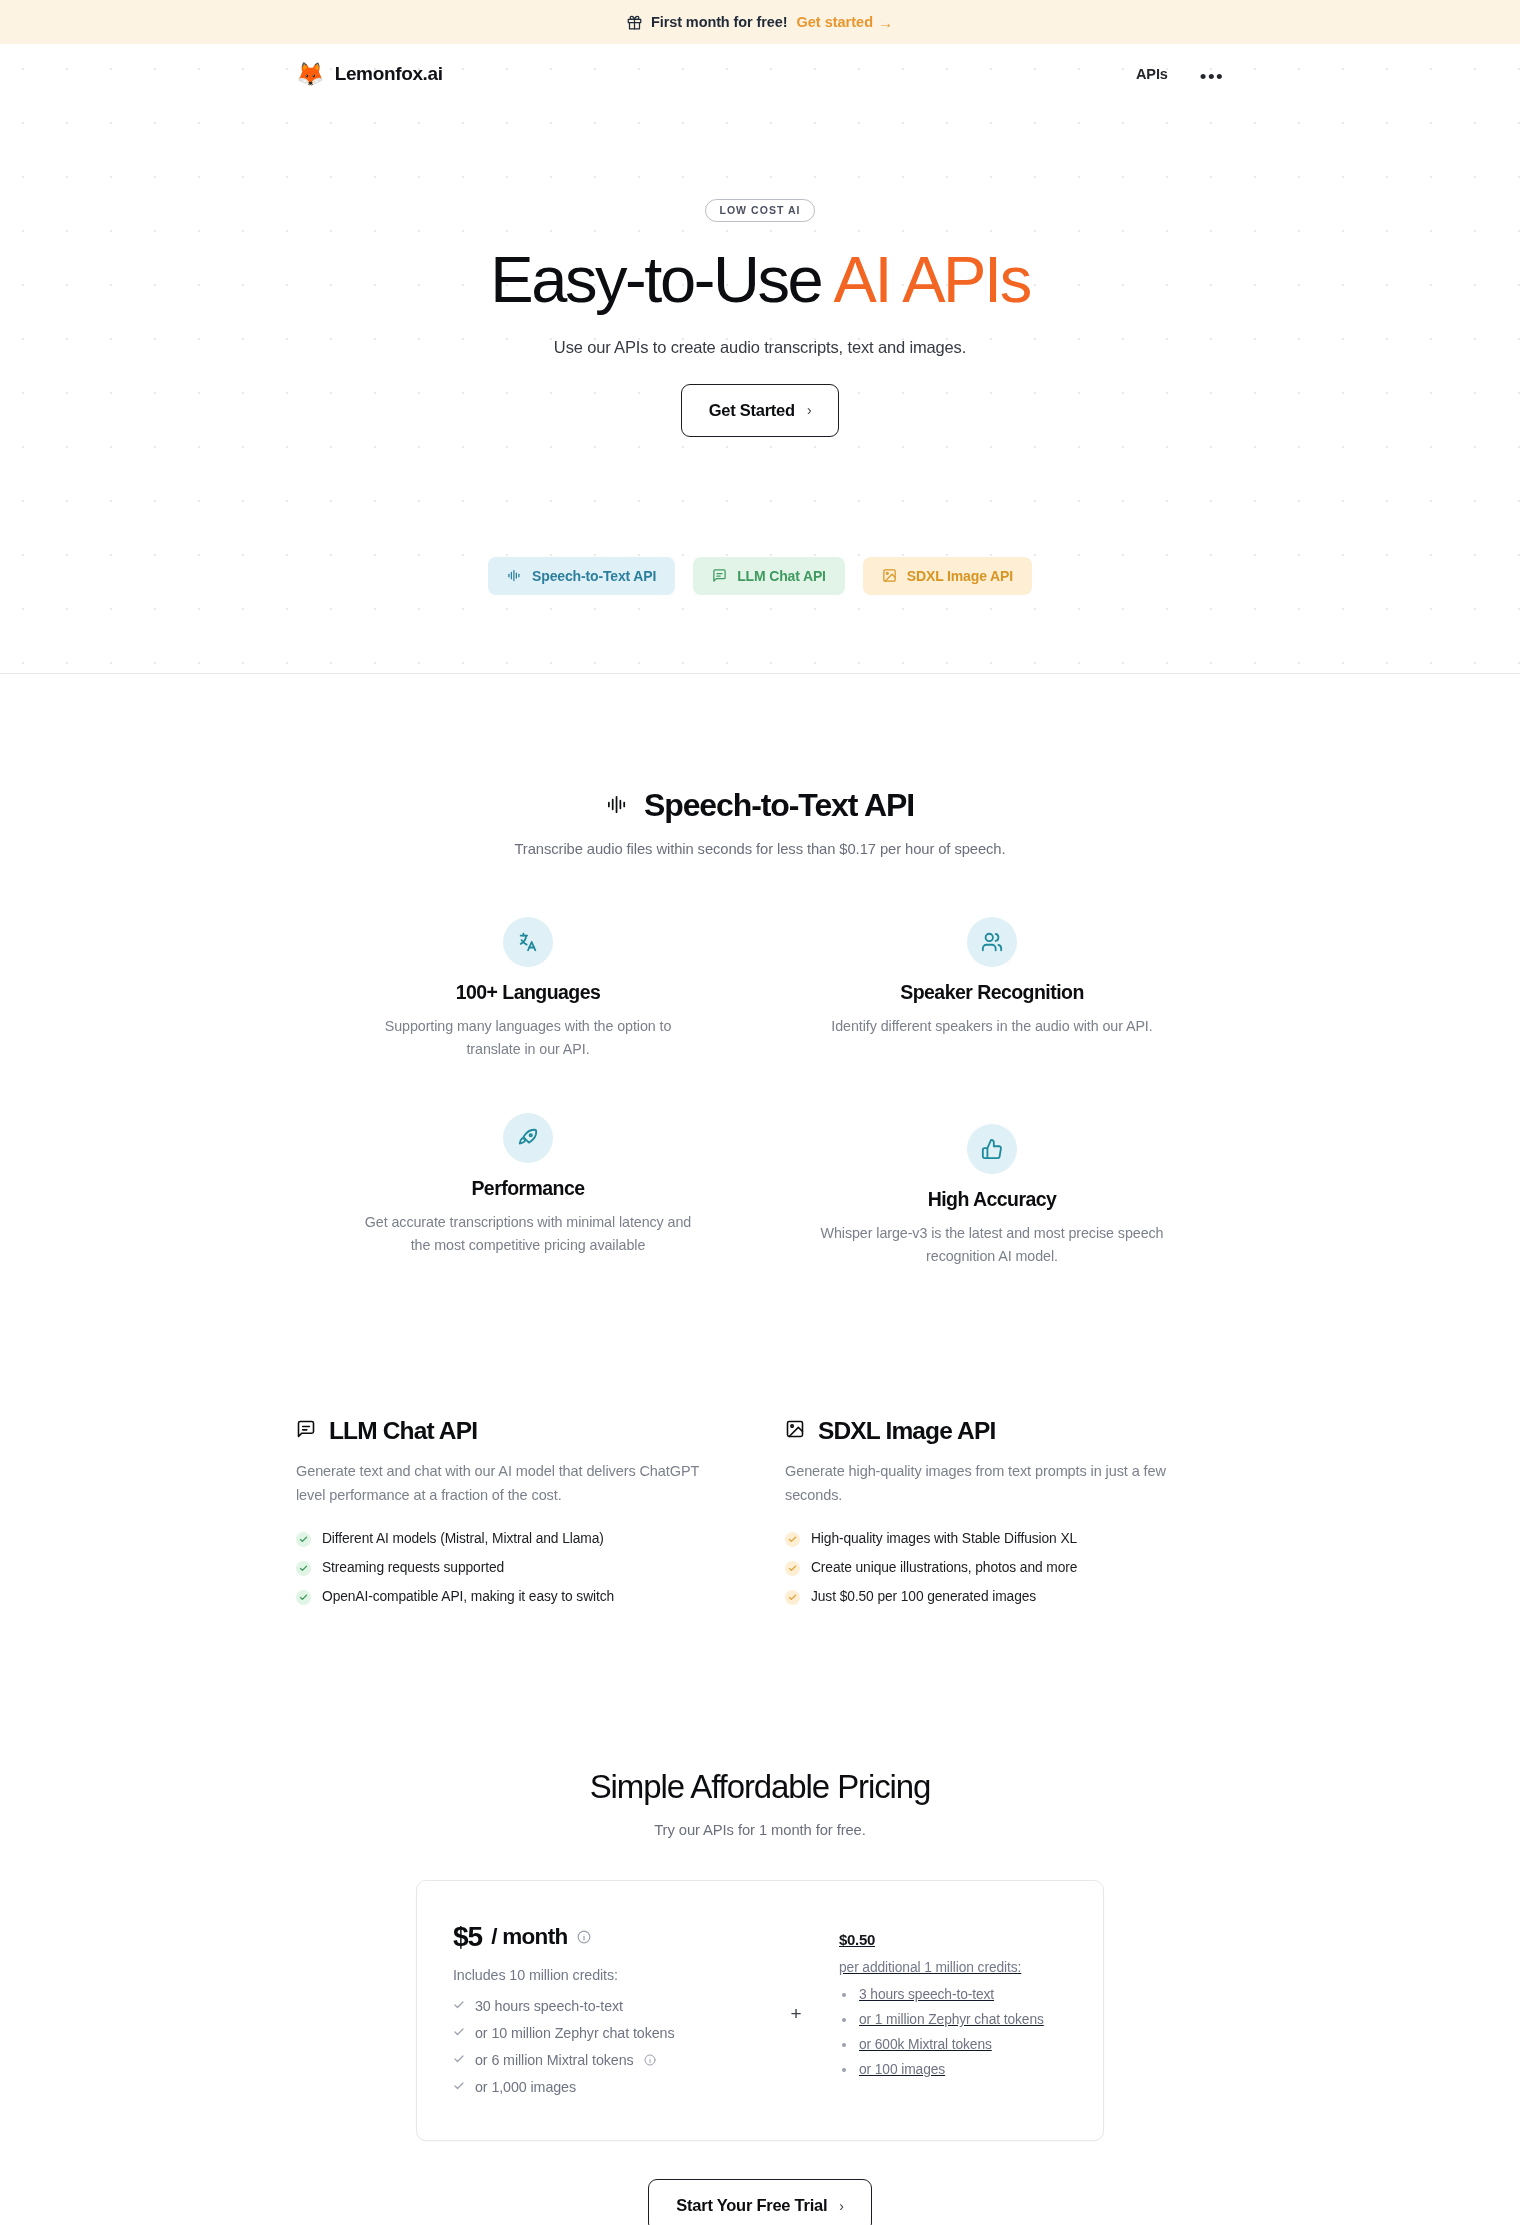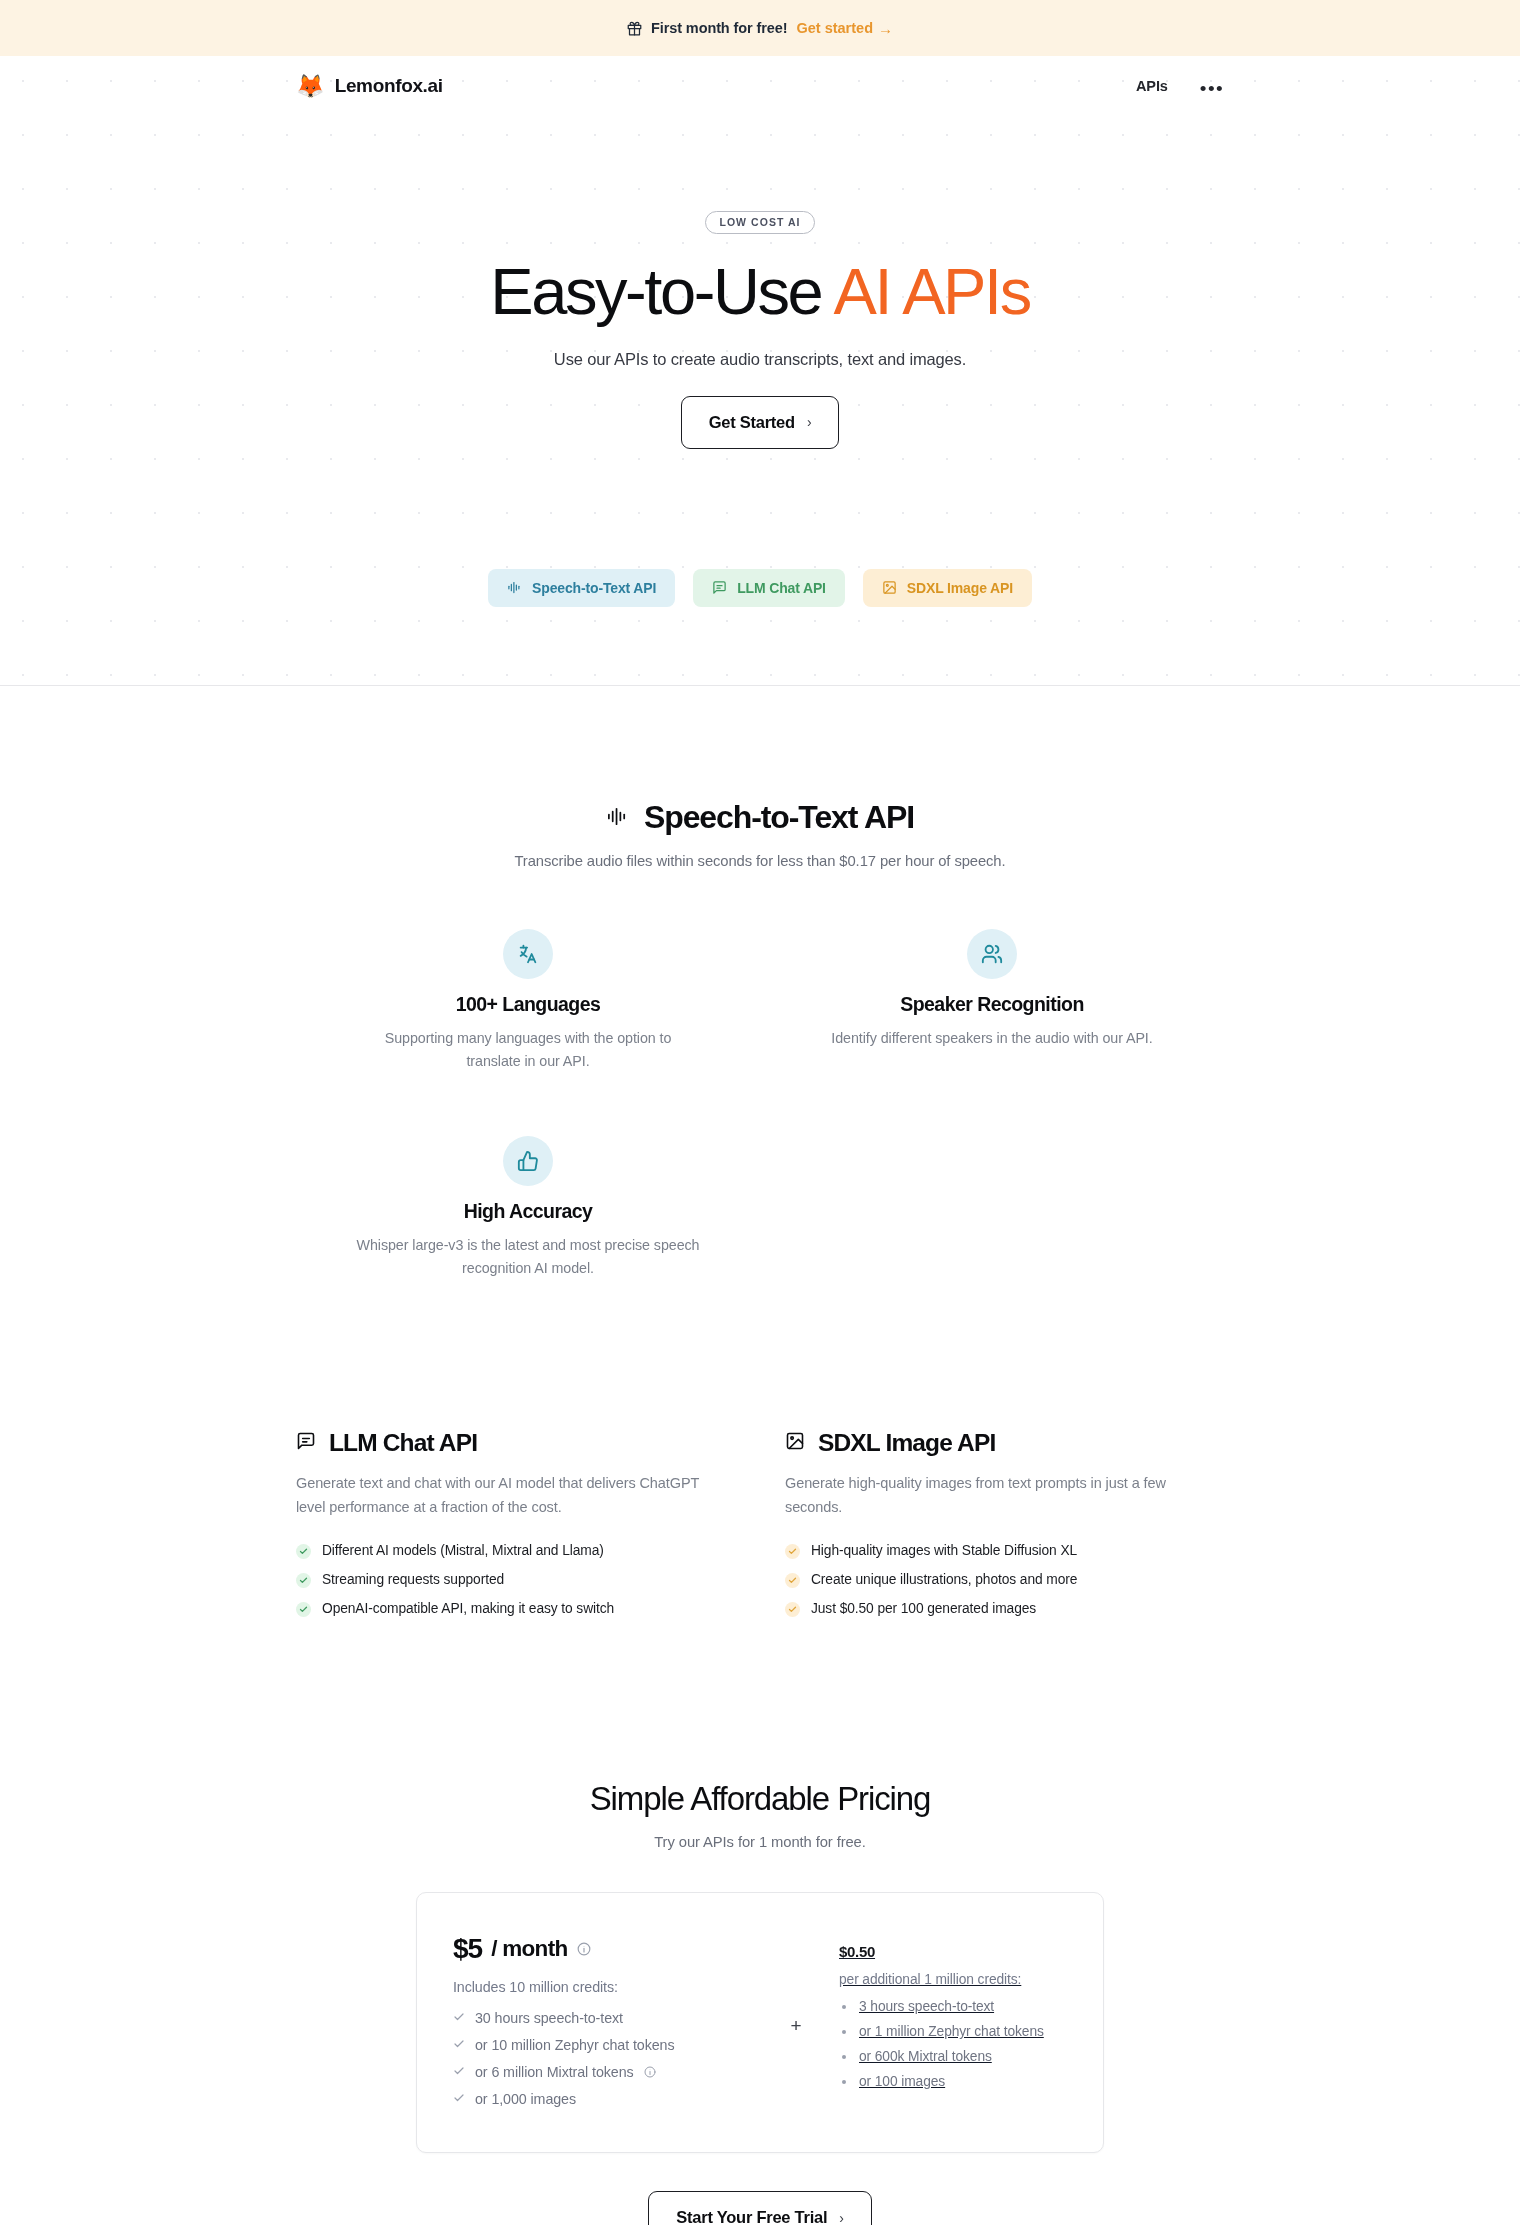--- a/index.html
+++ b/index.html
@@ -17,21 +17,21 @@
 
   .page {
     width: 1520px;
     min-height: 2225px;
     position: relative;
     overflow: hidden;
   }
 
   
   .banner {
-    height: 56px;
+    height: 44px;
     background: #fdf3e3;
     display: flex;
     align-items: center;
     justify-content: center;
     gap: 9px;
     font-size: 14.5px;
   }
   .banner-gift { display: flex; align-items: center; color: #1f2937; }
   .banner-text { font-weight: 700; color: #1f2937; letter-spacing: -0.1px; }
   .banner-link {
@@ -505,20 +505,31 @@
             <path d="M16 21v-2a4 4 0 0 0-4-4H6a4 4 0 0 0-4 4v2"></path>
             <circle cx="9" cy="7" r="4"></circle>
             <path d="M22 21v-2a4 4 0 0 0-3-3.87"></path>
             <path d="M16 3.13a4 4 0 0 1 0 7.75"></path>
           </svg>
         </div>
         <div class="feature-title">Speaker Recognition</div>
         <div class="feature-desc">Identify different speakers in the audio with our API.</div>
       </div>
 
+      <div class="feature f-perf">
+        <div class="feature-icon">
+          <svg width="22" height="22" viewBox="0 0 24 24" fill="none" stroke="#1f8a9c" stroke-width="2" stroke-linecap="round" stroke-linejoin="round">
+            <path d="M5 13c-1.5 1.5-2 5-2 5s3.5-.5 5-2c.9-.9.9-2.3 0-3.2a2.2 2.2 0 0 0-3 .2z"></path>
+            <path d="M19 3c-4 0-7 1.5-9.5 4.5C8 9.2 7 11 7 11l6 6s1.8-1 3.5-2.5C19.5 12 21 9 21 5c0-1.1-.9-2-2-2z"></path>
+            <circle cx="15" cy="9" r="1.3"></circle>
+          </svg>
+        </div>
+        <div class="feature-title">Performance</div>
+        <div class="feature-desc">Get accurate transcriptions with minimal latency and the most competitive pricing available</div>
+      </div>
 
       <div class="feature f-acc">
         <div class="feature-icon">
           <svg width="22" height="22" viewBox="0 0 24 24" fill="none" stroke="#1f8a9c" stroke-width="2" stroke-linecap="round" stroke-linejoin="round">
             <path d="M14 9V5a3 3 0 0 0-3-3l-4 9v11h11.3a2 2 0 0 0 2-1.7l1.4-9a2 2 0 0 0-2-2.3z"></path>
             <path d="M7 22H4a2 2 0 0 1-2-2v-7a2 2 0 0 1 2-2h3"></path>
           </svg>
         </div>
         <div class="feature-title">High Accuracy</div>
         <div class="feature-desc">Whisper large-v3 is the latest and most precise speech recognition AI model.</div>

